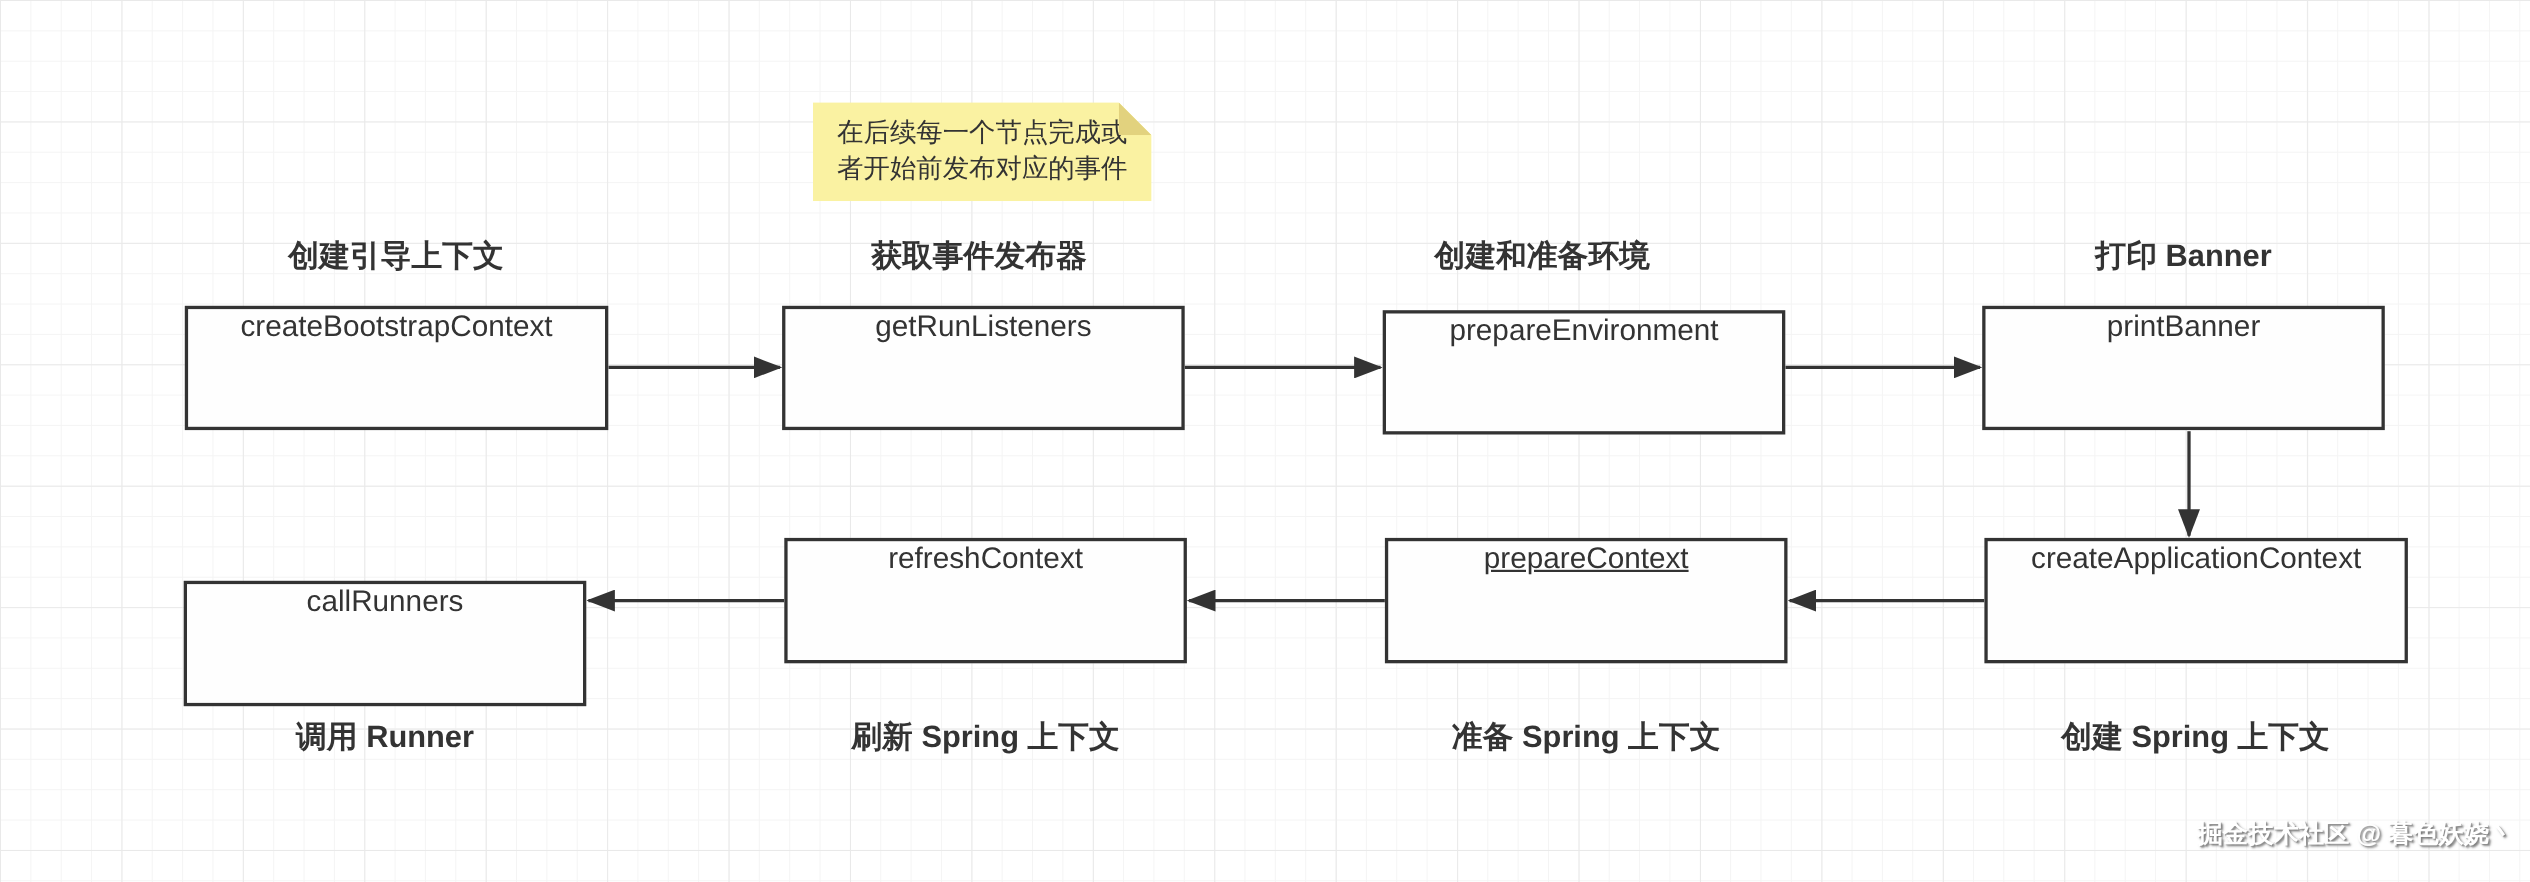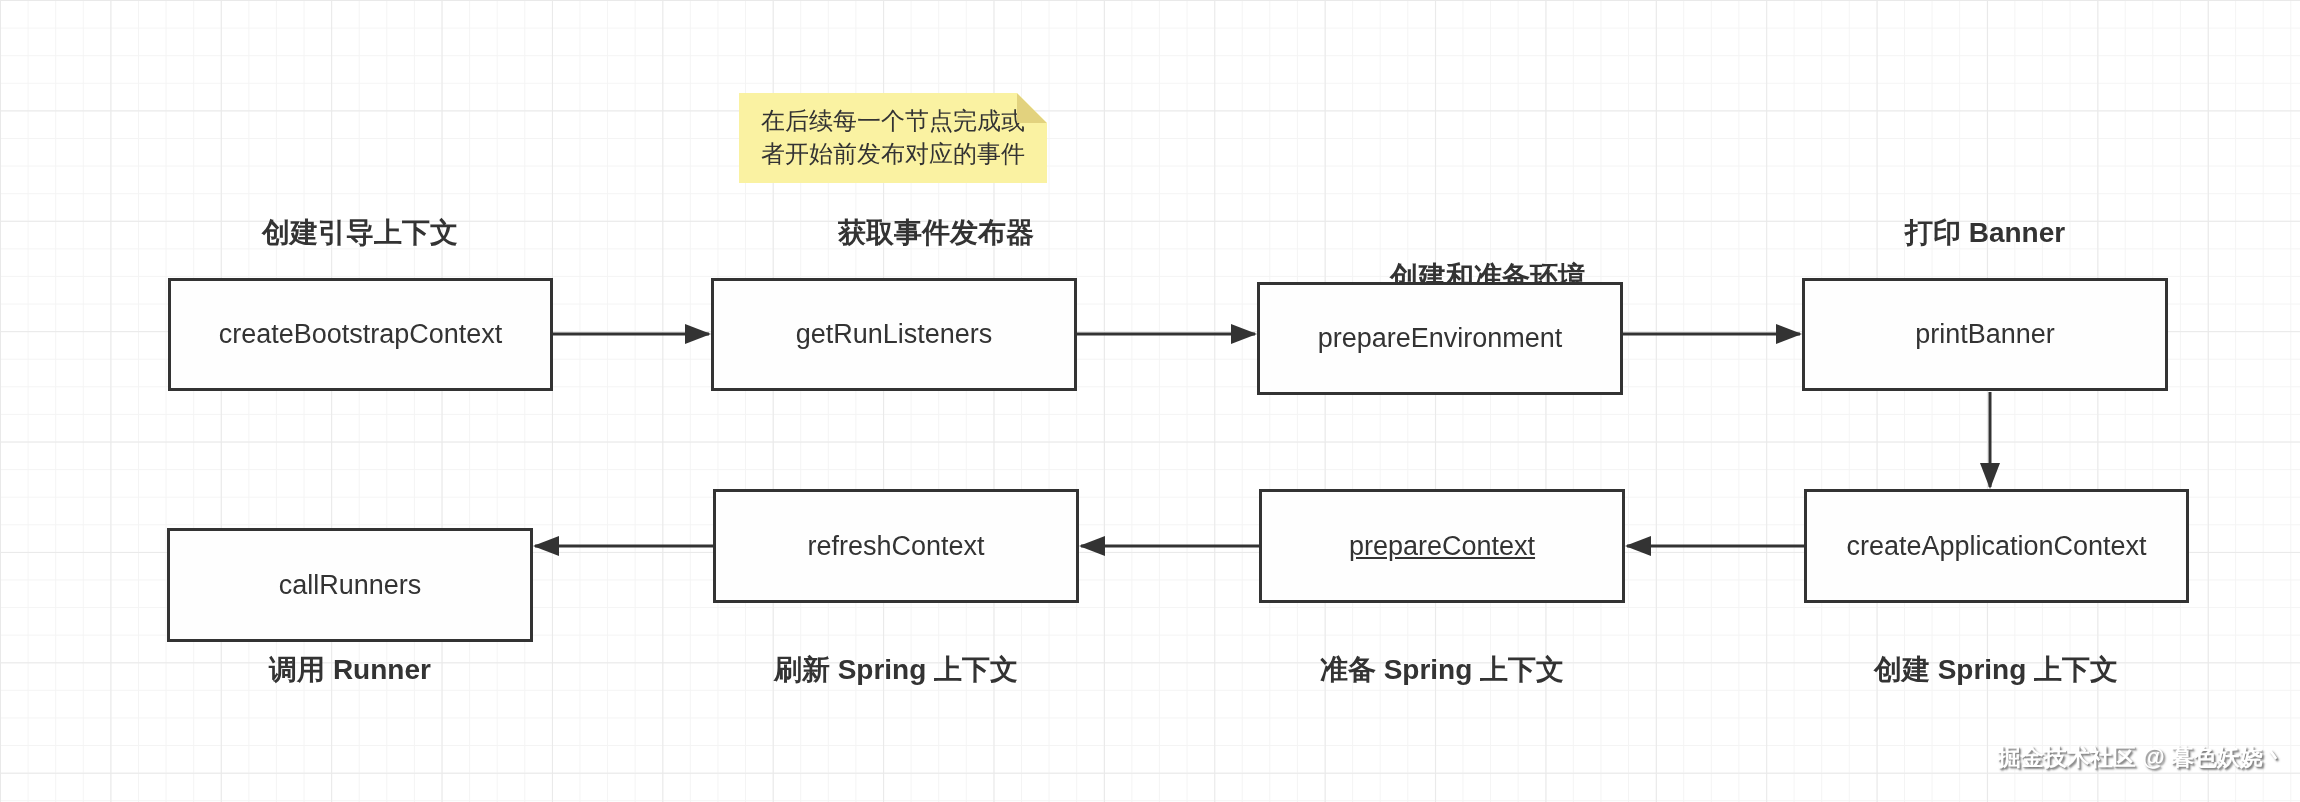--- a/index.html
+++ b/index.html
@@ -26,21 +26,20 @@
     width: 2300px;
     height: 802px;
     pointer-events: none;
   }
   .node {
     position: absolute;
     box-sizing: border-box;
     background: #fefefe;
     border: 3px solid #333333;
     display: flex;
-    align-items: center;
     justify-content: center;
     font-size: 27px;
     color: #333333;
   }
   .caption {
     position: absolute;
     transform: translateX(-50%);
     white-space: nowrap;
     font-size: 28px;
     color: #333333;
@@ -101,22 +100,22 @@
     <line x1="713" y1="546" x2="535" y2="546" stroke="#333333" stroke-width="3" marker-end="url(#arrow)"></line>
   </svg>
 
   <div class="note">
     <div class="note-fold"></div>
     <div>在后续每一个节点完成或</div>
     <div>者开始前发布对应的事件</div>
   </div>
 
   <div class="caption" style="left:360px; top:214px;">创建引导上下文</div>
-  <div class="caption" style="left:936px; top:214px;text-align:right;">获取事件发布器</div>
-  <div class="caption" style="left:1488px; top:214px;margin-top:44px;">创建和准备环境</div>
+  <div class="caption" style="left:890px; top:214px;text-align:right;">获取事件发布器</div>
+  <div class="caption" style="left:1402px; top:214px;">创建和准备环境</div>
   <div class="caption" style="left:1985px; top:214px;">打印 Banner</div>
 
   <div class="node" style="left:168px; top:278px; width:385px; height:113px;">
     <span>createBootstrapContext</span>
   </div>
   <div class="node" style="left:711px; top:278px; width:366px; height:113px;">
     <span>getRunListeners</span>
   </div>
   <div class="node" style="left:1257px; top:282px; width:366px; height:113px;">
     <span>prepareEnvironment</span>

